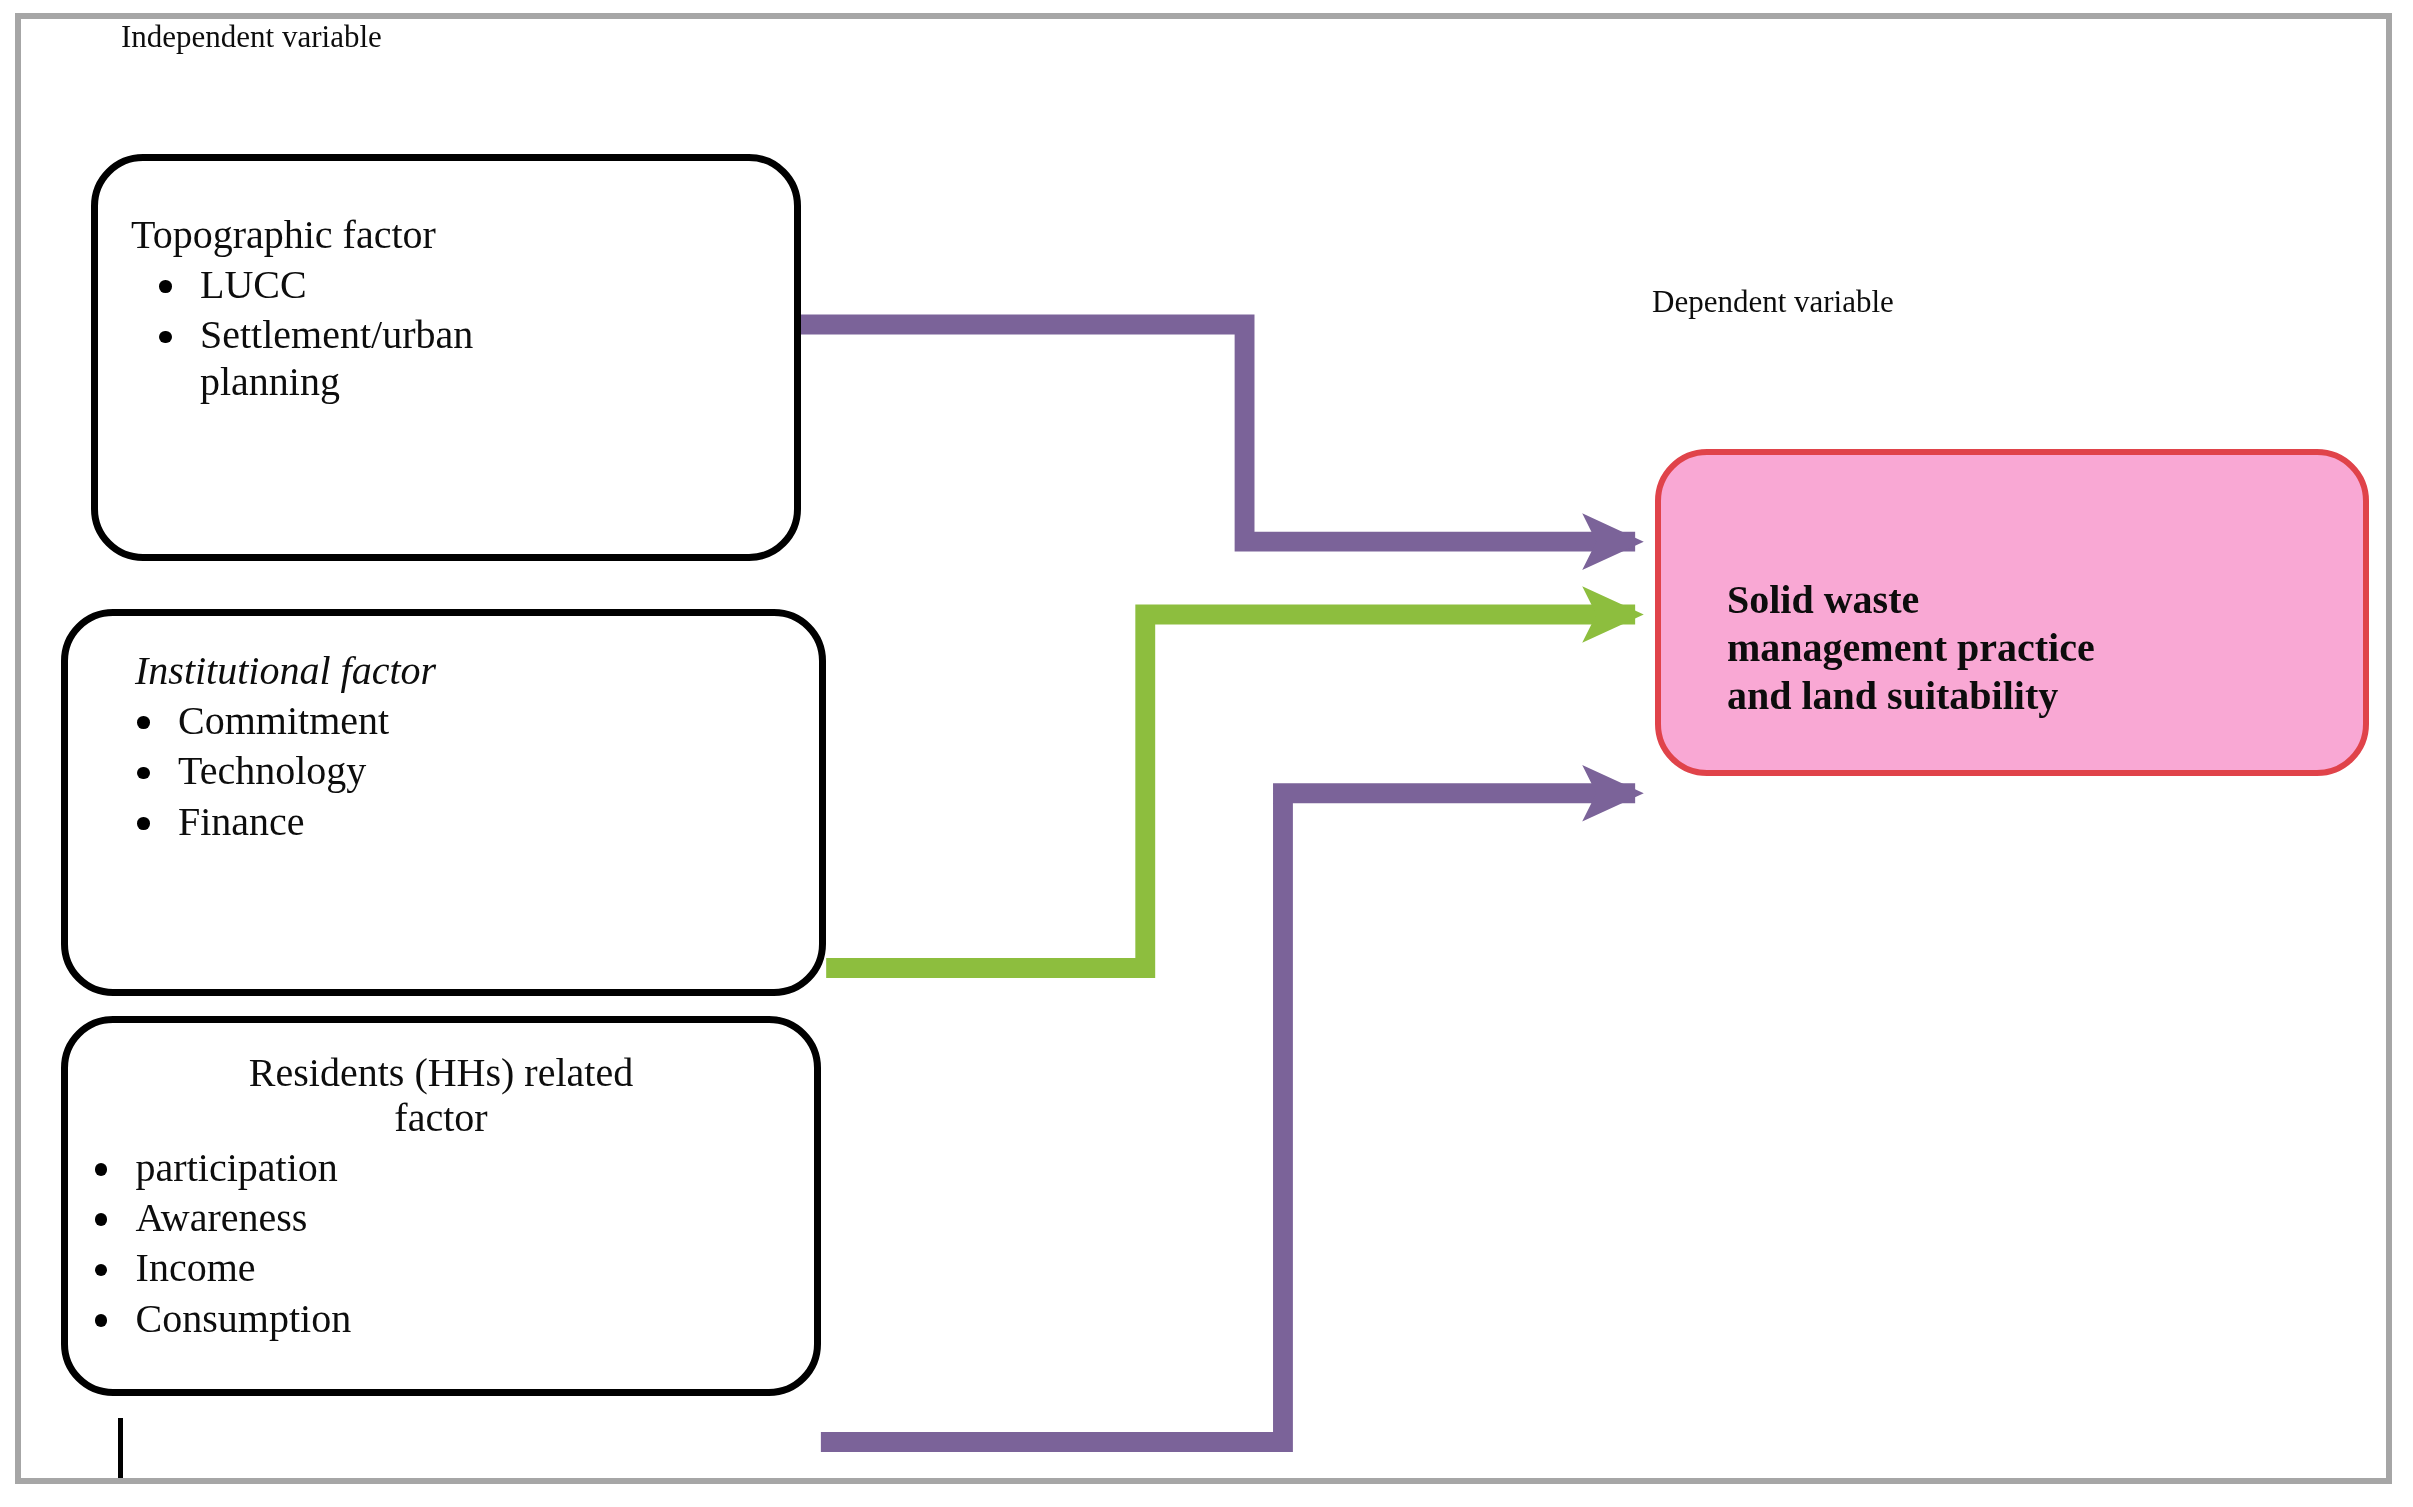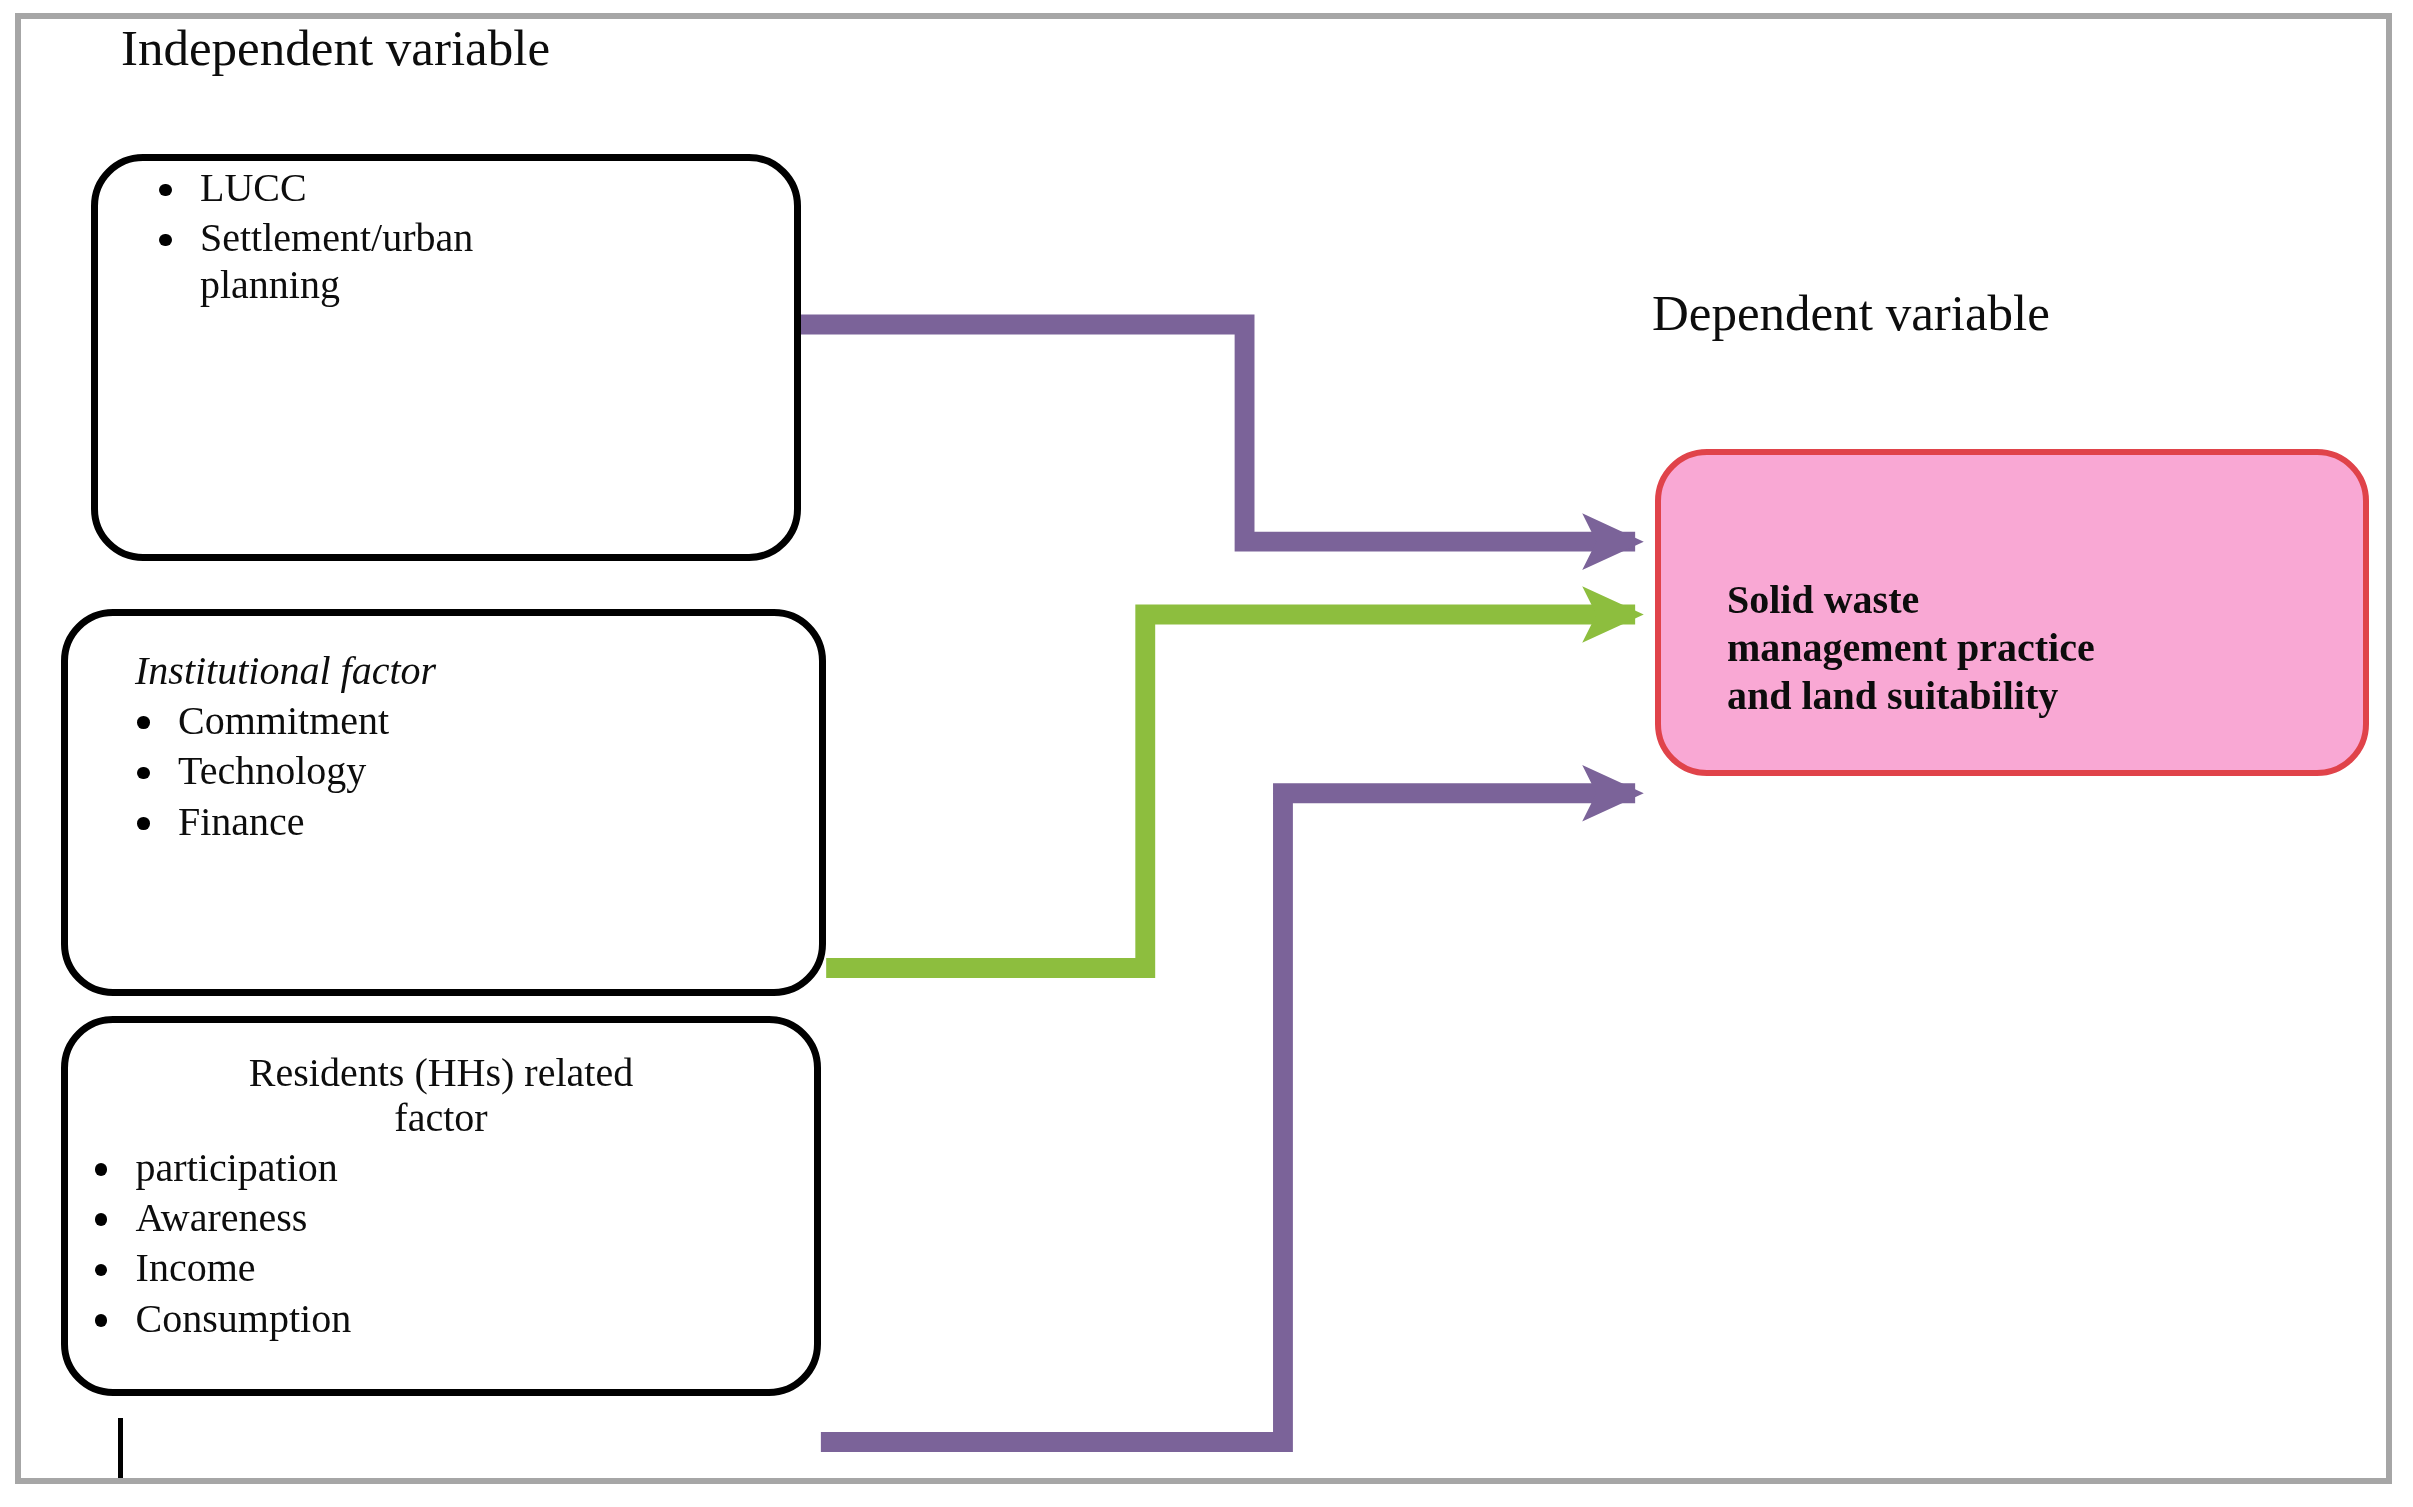--- a/index.html
+++ b/index.html
@@ -22,21 +22,21 @@
     top: 13.2px;
     width: 2377px;
     height: 1471px;
     border: 6px solid #a6a6a6;
     box-sizing: border-box;
     background: transparent;
   }
   .section-label {
     position: absolute;
     color: #0d0d0d;
-    font-size: 51px;
+    font-size: 31px;
     line-height: 1.1;
     white-space: nowrap;
   }
   #label-independent { left: 121px; top: 20px; }
   #label-dependent   { left: 1652px; top: 285px; }
 
   
   .factor-box {
     position: absolute;
     border: 7.3px solid #000000;
@@ -167,20 +167,21 @@
     </defs>
 
     <path class="connector-path" id="conn-0" stroke="#7b6399" marker-end="url(#arrow-purple)" d="M 1205 490 L 1880 490 L 1880 818 L 2470 818"></path>
 
     <path class="connector-path" id="conn-1" stroke="#8dbe3e" marker-end="url(#arrow-green)" d="M 1248 1462 L 1730 1462 L 1730 928 L 2470 928"></path>
 
     <path class="connector-path" id="conn-2" stroke="#7b6399" marker-end="url(#arrow-purple)" d="M 1240 2178 L 1938 2178 L 1938 1198 L 2470 1198"></path>
   </svg>
 
   <div class="factor-box" id="box-topographic">
+    <div class="box-heading">Topographic factor</div>
     <ul class="bullet-list">
       <li class="bullet-item">LUCC</li>
       <li class="bullet-item">Settlement/urban
 planning</li>
     </ul>
   </div>
 
   <div class="factor-box" id="box-institutional">
     <div class="box-heading">Institutional factor</div>
     <ul class="bullet-list">

